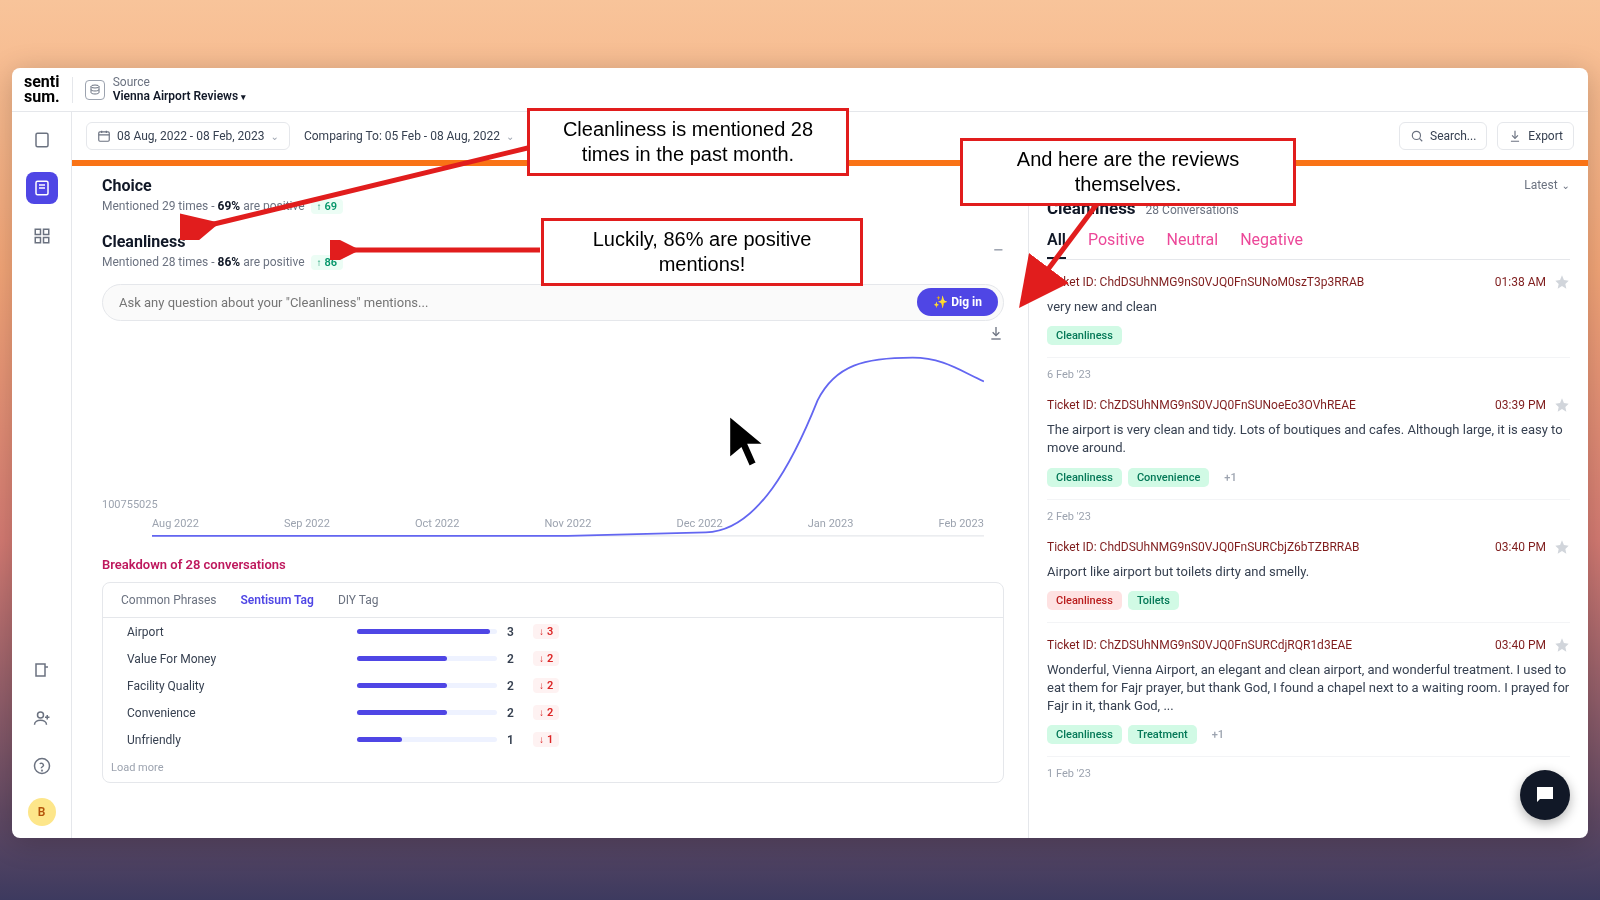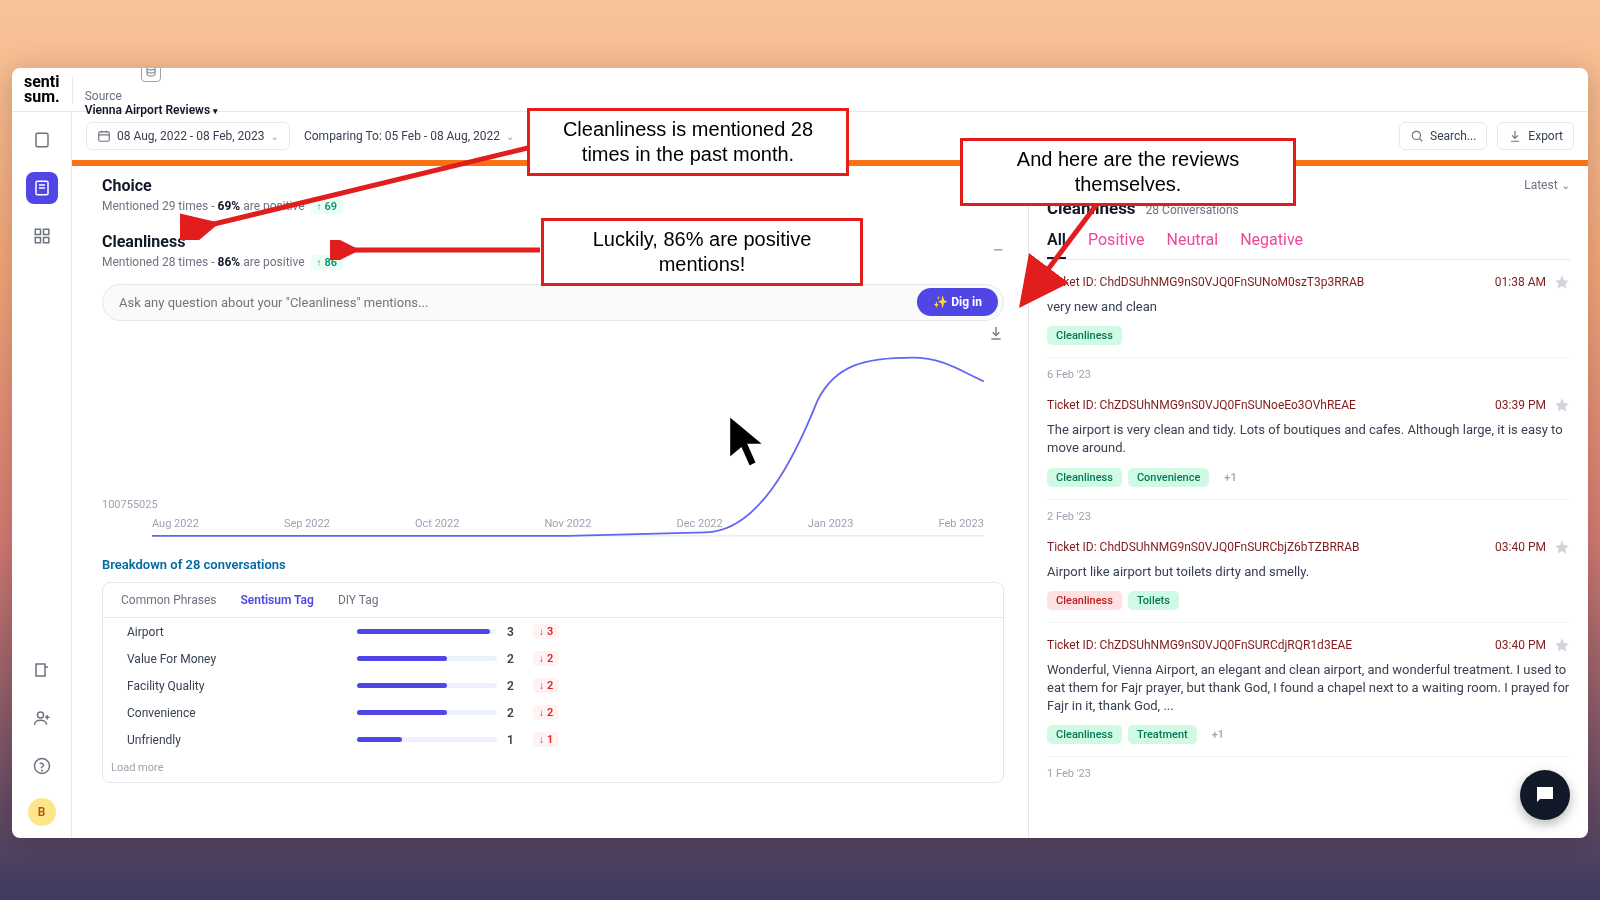--- a/index.html
+++ b/index.html
@@ -1,21 +1,21 @@
 <!DOCTYPE html>
 <html><head>
 <meta charset="utf-8">
 <style>
 * { box-sizing: border-box; margin: 0; padding: 0; font-family: -apple-system, BlinkMacSystemFont, "Segoe UI", Roboto, sans-serif; }
 body { width: 1600px; height: 900px; overflow: hidden; background: linear-gradient(180deg, #f8c49a 0%, #f4a678 30%, #d57b73 60%, #3d3a5f 100%); position: relative; }
 .app-window { position: absolute; top: 68px; left: 12px; right: 12px; bottom: 62px; background: #fff; border-radius: 8px; box-shadow: 0 4px 30px rgba(0,0,0,0.2); display: flex; flex-direction: column; overflow: hidden; }
 .topbar { height: 44px; border-bottom: 1px solid #e5e7eb; display: flex; align-items: center; padding: 0 12px; gap: 12px; }
 .logo { font-weight: 700; font-size: 16px; line-height: 0.9; }
 .logo span { display:block; }
-.source-block { display:flex; align-items:center; gap:8px; font-size:12px; color:#6b7280;flex-direction:column; }
+.source-block { display:flex; align-items:center; gap:8px; font-size:12px; color:#6b7280; }
 .source-block .db-icon { width:20px; height:20px; border:1.5px solid #9ca3af; border-radius:4px; display:flex; align-items:center; justify-content:center;}
 .source-block .src-text { line-height:1.1; }
 .source-block .src-name { color:#111827; font-weight:600; font-size:12px; }
 .body-row { flex:1; display:flex; overflow:hidden; }
 .left-rail { width:60px; border-right:1px solid #e5e7eb; display:flex; flex-direction:column; align-items:center; padding:12px 0; gap:16px; }
 .rail-btn { width:32px; height:32px; border-radius:8px; display:flex; align-items:center; justify-content:center; color:#6b7280; cursor:pointer; }
 .rail-btn.active { background:#4f46e5; color:#fff; }
 .rail-spacer { flex:1; }
 .rail-avatar { width:28px; height:28px; border-radius:50%; background:#fde68a; color:#b45309; font-size:12px; font-weight:600; display:flex; align-items:center; justify-content:center; }
 .main-col { flex:1; display:flex; flex-direction:column; overflow:hidden; }
@@ -32,21 +32,21 @@
 .delta-pos {display:inline-flex; align-items:center; gap:3px; background:#ecfdf5; color:#059669; padding:1px 6px; border-radius:4px; font-size:11px; font-weight:600;}
 .delta-pos::before{content:"↑"; font-size:10px;}
 .ask-row { margin-top:14px; position:relative;}
 .ask-input { width:100%; border:1px solid #e5e7eb; border-radius:999px; padding:10px 110px 10px 16px; font-size:13px; color:#9ca3af; background:#fafafa;}
 .dig-btn { position:absolute; right:6px; top:4px; background:#4f46e5; color:#fff; border:none; border-radius:999px; padding:7px 16px; font-size:12px; font-weight:700;}
 .chart-wrap { margin-top:20px; position:relative; height:200px; }
 .y-labels { position:absolute; left:0; top:0; bottom:30px; width:50px; display:flex; flex-direction:row; justify-content:space-between; font-size:11px; color:#9ca3af; align-items:flex-end; padding-right:8px;}
 .chart-svg { position:absolute; left:50px; right:20px; top:0; bottom:30px;}
 .x-labels { position:absolute; left:50px; right:20px; bottom:0; height:24px; display:flex; justify-content:space-between; font-size:11px; color:#9ca3af;}
 .download-ico { position:absolute; right:0; top:-16px; width:16px; height:16px; color:#6b7280; cursor:pointer;}
-.breakdown-title { font-size:13px; color:#0369a1; font-weight:600; margin-top:16px;}
+.breakdown-title { font-size:13px; color:#be185d; font-weight:600; margin-top:16px;}
 .tab-card { border:1px solid #e5e7eb; border-radius:8px; margin-top:10px; }
 .tab-head { display:flex; gap:24px; padding:10px 18px; border-bottom:1px solid #e5e7eb; font-size:12px;}
 .tab-head span{color:#6b7280; cursor:pointer;}
 .tab-head span.active{color:#4f46e5; font-weight:600;}
 .tag-row { display:flex; align-items:center; padding:6px 24px; font-size:12px; color:#374151;}
 .tag-row .name{ width:230px;}
 .tag-row .bar-track{ width:140px; height:5px; background:#eef2ff; border-radius:3px; margin-right:10px; position:relative;}
 .tag-row .bar-fill{ position:absolute; left:0; top:0; bottom:0; background:#4f46e5; border-radius:3px;}
 .tag-row .count{ width:20px; font-weight:600;}
 .tag-row .d{ display:inline-flex; align-items:center; gap:3px; color:#dc2626; background:#fef2f2; padding:1px 6px; border-radius:4px; font-size:11px; font-weight:600; margin-left:6px;}

